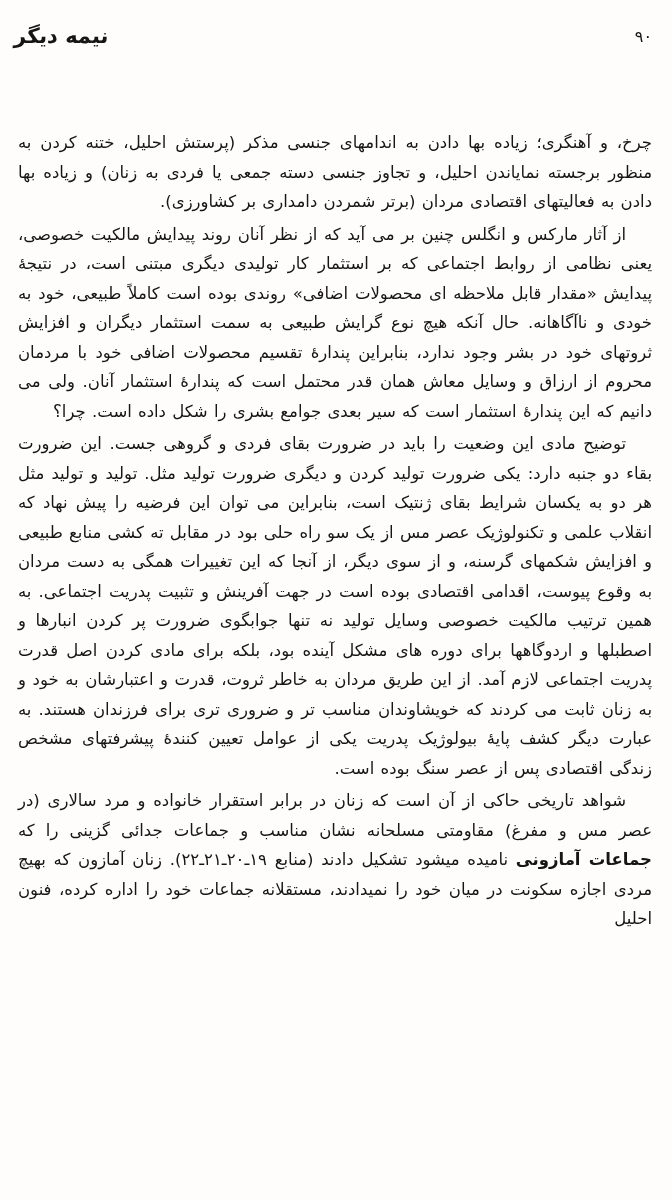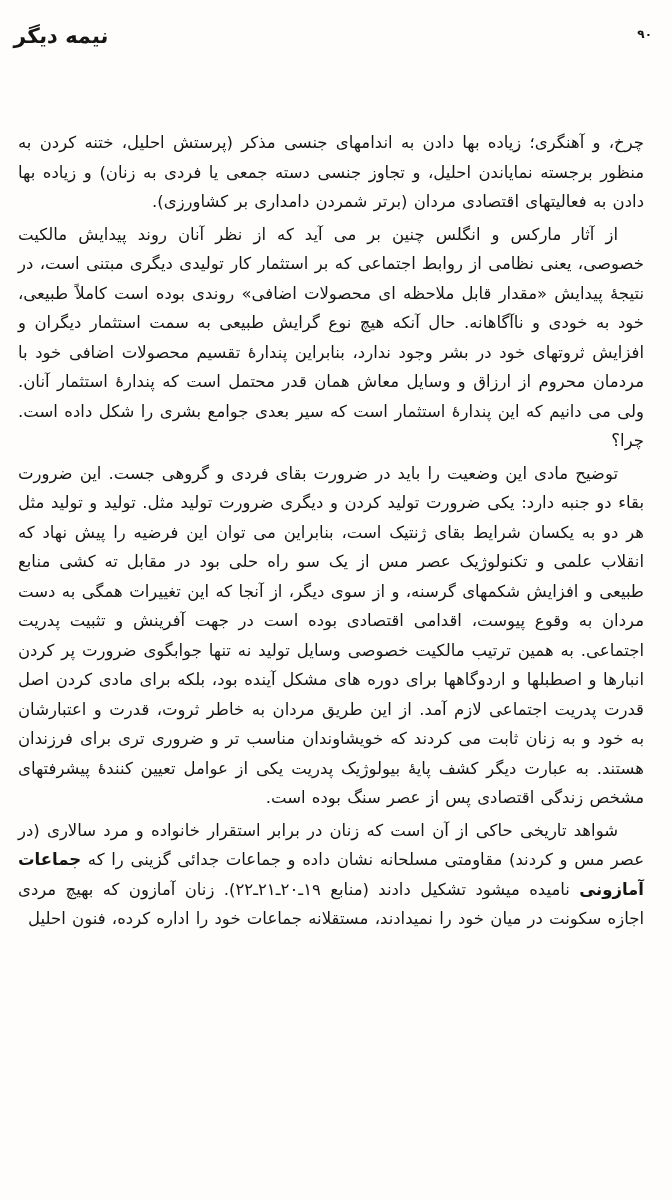--- a/index.html
+++ b/index.html
@@ -24,32 +24,32 @@
     align-items: flex-start;
     padding: 24px 16px 0 14px;
   }
   .journal-title {
     font-size: 21px;
     font-weight: bold;
     direction: rtl;
     transform: skewX(-3deg);
   }
   .page-number {
-    font-size: 12px;
-    font-weight: bold;
+    font-size: 16px;
+    font-weight: normal;
     padding-top: 3px;
     padding-right: 4px;
   }
   .body-text {
     direction: rtl;
     margin: 80px 16px 0 18px;
     text-align: justify;
   }
   .body-text p {
-    margin: 0 12px 3px 0;
+    margin: 0 4px 3px 0;
     font-size: 16.5px;
     line-height: 29.5px;
     word-spacing: 1px;
   }
   .body-text p.indent {
     text-indent: 26px;
   }
   .body-text b {
     font-weight: bold;
   }
@@ -67,18 +67,18 @@
   <div class="body-text" lang="fa" dir="rtl">
 
     <p class="noindent">چرخ، و آهنگری؛ زیاده بها دادن به اندامهای جنسی مذکر (پرستش احلیل، ختنه کردن به منظور برجسته نمایاندن احلیل، و تجاوز جنسی دسته جمعی یا فردی به زنان) و زیاده بها دادن به فعالیتهای اقتصادی مردان (برتر شمردن دامداری بر کشاورزی).</p>
 
 
     <p class="indent">از آثار مارکس و انگلس چنین بر می آید که از نظر آنان روند پیدایش مالکیت خصوصی، یعنی نظامی از روابط اجتماعی که بر استثمار کار تولیدی دیگری مبتنی است، در نتیجۀ پیدایش «مقدار قابل ملاحظه ای محصولات اضافی» روندی بوده است کاملاً طبیعی، خود به خودی و ناآگاهانه. حال آنکه هیچ نوع گرایش طبیعی به سمت استثمار دیگران و افزایش ثروتهای خود در بشر وجود ندارد، بنابراین پندارۀ تقسیم محصولات اضافی خود با مردمان محروم از ارزاق و وسایل معاش همان قدر محتمل است که پندارۀ استثمار آنان. ولی می دانیم که این پندارۀ استثمار است که سیر بعدی جوامع بشری را شکل داده است. چرا؟</p>
 
     <p class="indent">توضیح مادی این وضعیت را باید در ضرورت بقای فردی و گروهی جست. این ضرورت بقاء دو جنبه دارد: یکی ضرورت تولید کردن و دیگری ضرورت تولید مثل. تولید و تولید مثل هر دو به یکسان شرایط بقای ژنتیک است، بنابراین می توان این فرضیه را پیش نهاد که انقلاب علمی و تکنولوژیک عصر مس از یک سو راه حلی بود در مقابل ته کشی منابع طبیعی و افزایش شکمهای گرسنه، و از سوی دیگر، از آنجا که این تغییرات همگی به دست مردان به وقوع پیوست، اقدامی اقتصادی بوده است در جهت آفرینش و تثبیت پدریت اجتماعی. به همین ترتیب مالکیت خصوصی وسایل تولید نه تنها جوابگوی ضرورت پر کردن انبارها و اصطبلها و اردوگاهها برای دوره های مشکل آینده بود، بلکه برای مادی کردن اصل قدرت پدریت اجتماعی لازم آمد. از این طریق مردان به خاطر ثروت، قدرت و اعتبارشان به خود و به زنان ثابت می کردند که خویشاوندان مناسب تر و ضروری تری برای فرزندان هستند. به عبارت دیگر کشف پایۀ بیولوژیک پدریت یکی از عوامل تعیین کنندۀ پیشرفتهای مشخص زندگی اقتصادی پس از عصر سنگ بوده است.</p>
 
     <p class="indent">
-      <span>شواهد تاریخی حاکی از آن است که زنان در برابر استقرار خانواده و مرد سالاری (در عصر مس و کردند) مقاومتی مسلحانه نشان داده و جماعات جدائی گزینی را که </span><b>جماعات آمازونی</b><span> نامیده میشود تشکیل دادند (منابع ۱۹ـ۲۰ـ۲۱ـ۲۲). زنان آمازون که بهیچ مردی اجازه سکونت در میان خود را نمیدادند، مستقلانه جماعات خود را اداره کرده، فنون احلیل</span>
+      <span>شواهد تاریخی حاکی از آن است که زنان در برابر استقرار خانواده و مرد سالاری (در عصر مس و مفرغ) مقاومتی مسلحانه نشان مناسب و جماعات جدائی گزینی را که </span><b>جماعات آمازونی</b><span> نامیده میشود تشکیل دادند (منابع ۱۹ـ۲۰ـ۲۱ـ۲۲). زنان آمازون که بهیچ مردی اجازه سکونت در میان خود را نمیدادند، مستقلانه جماعات خود را اداره کرده، فنون احلیل</span>
     </p>
 
   </div>
 
 </div>
 
 </body></html>

